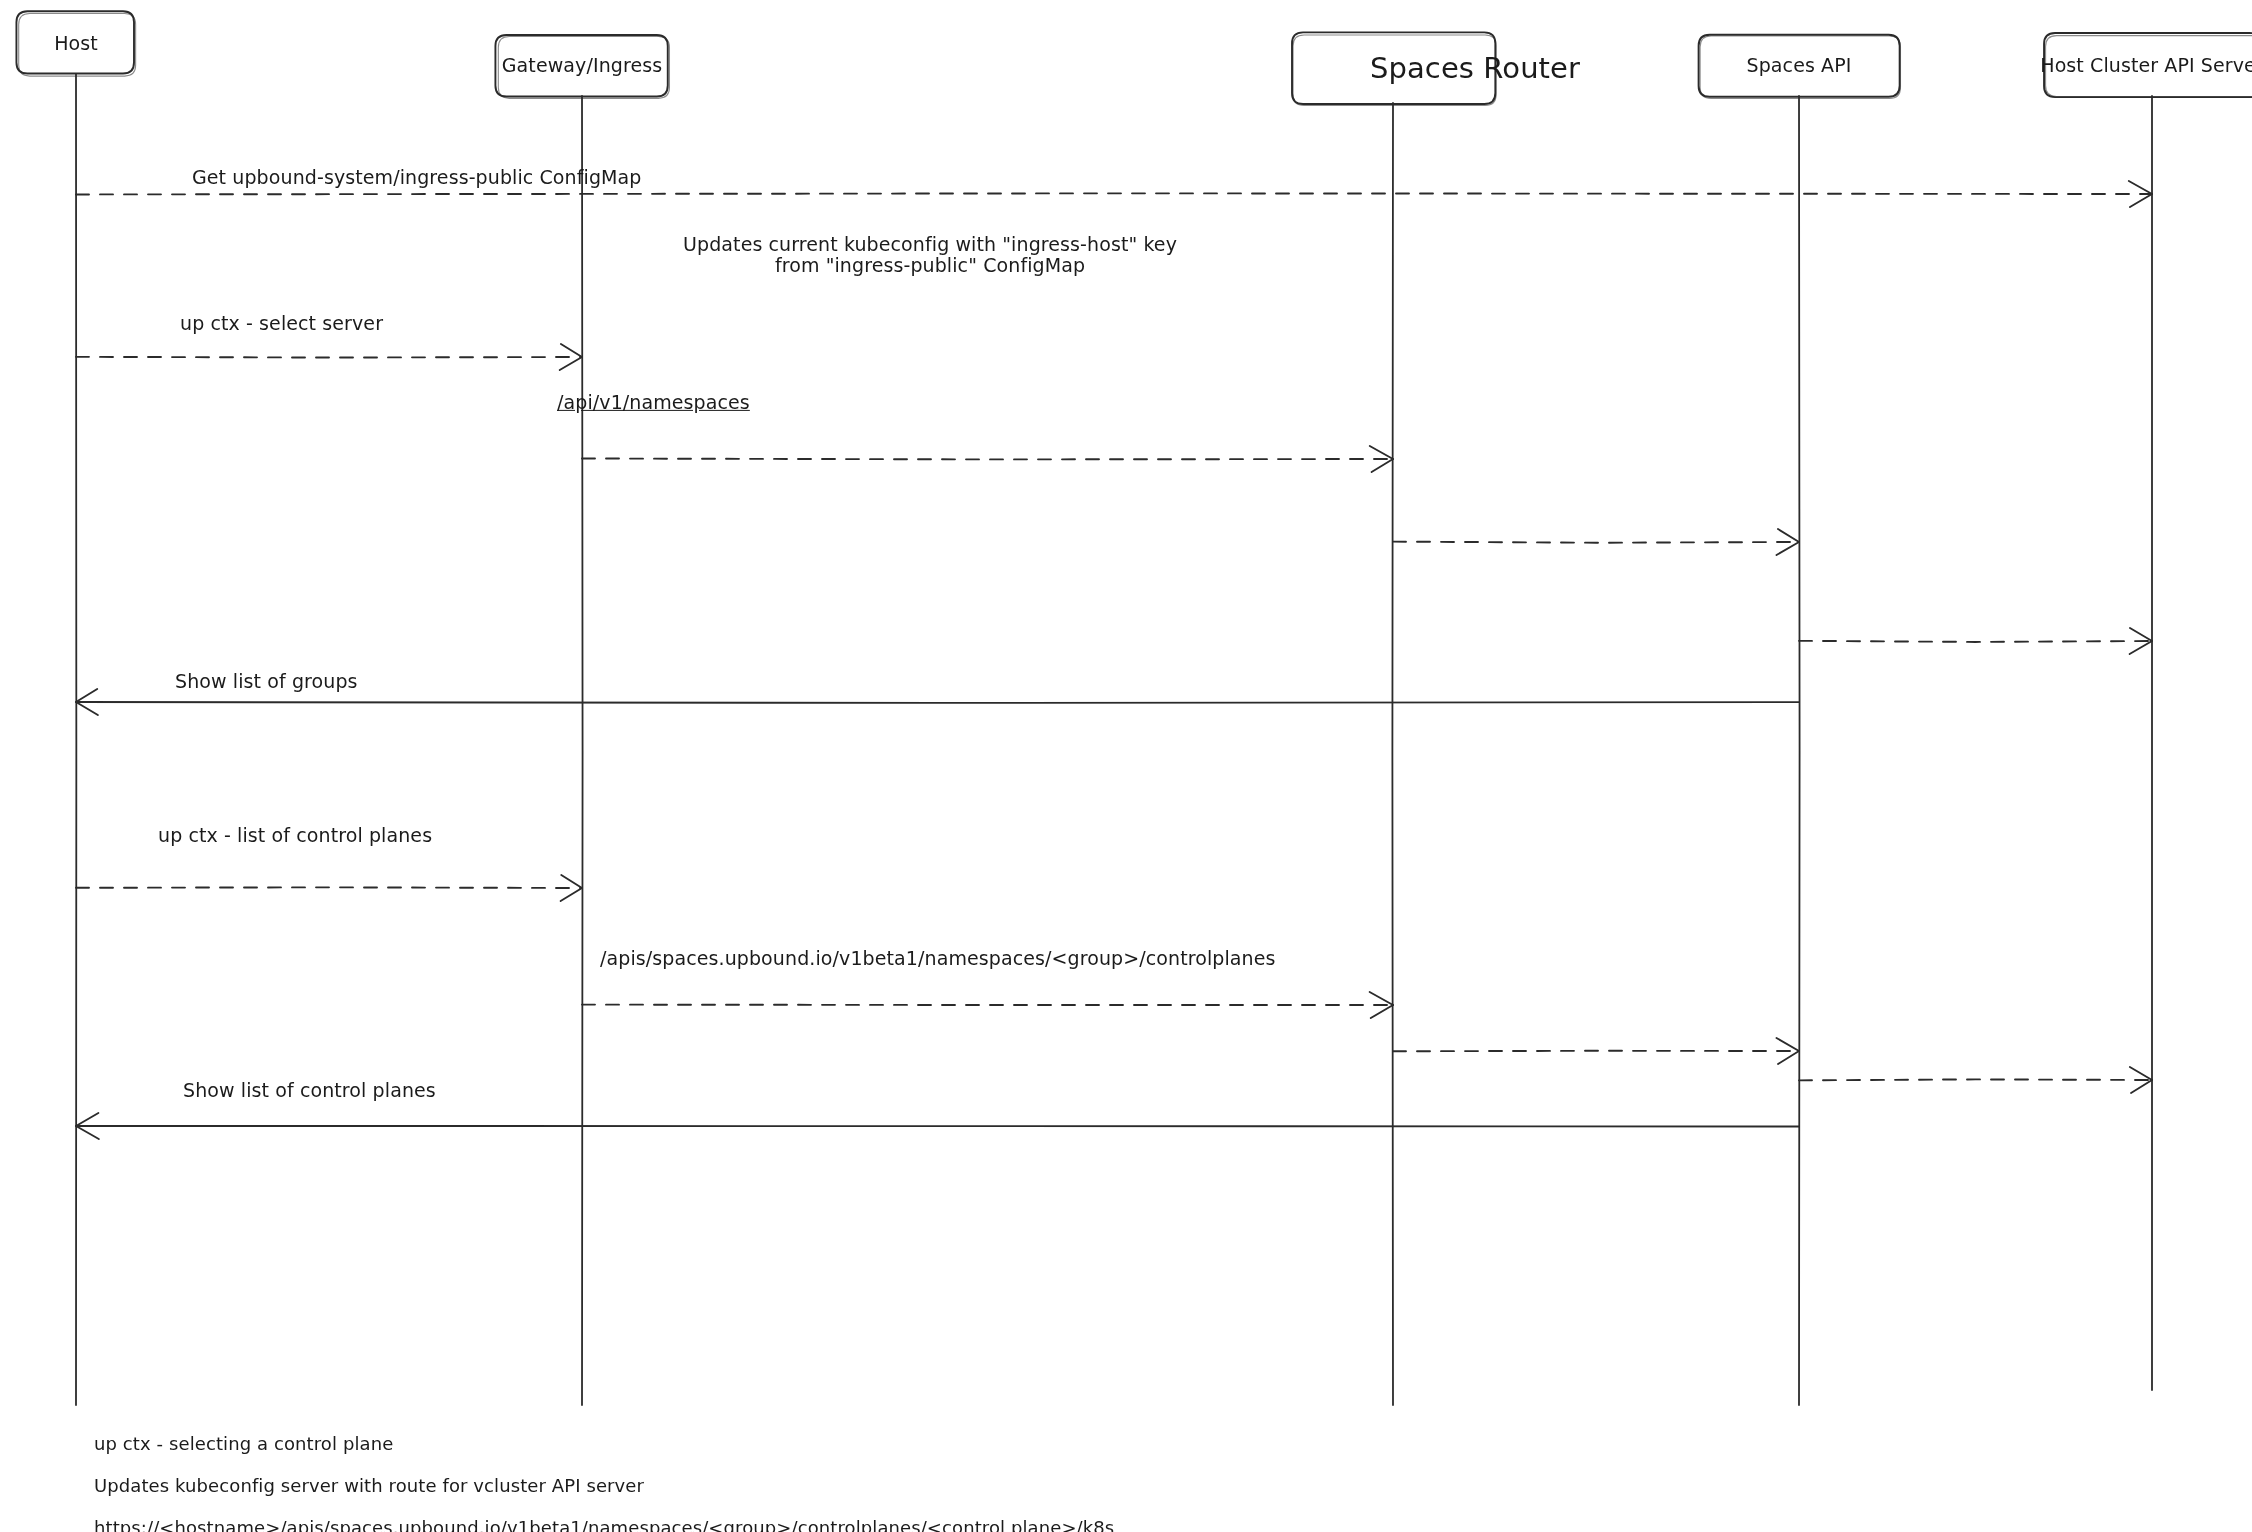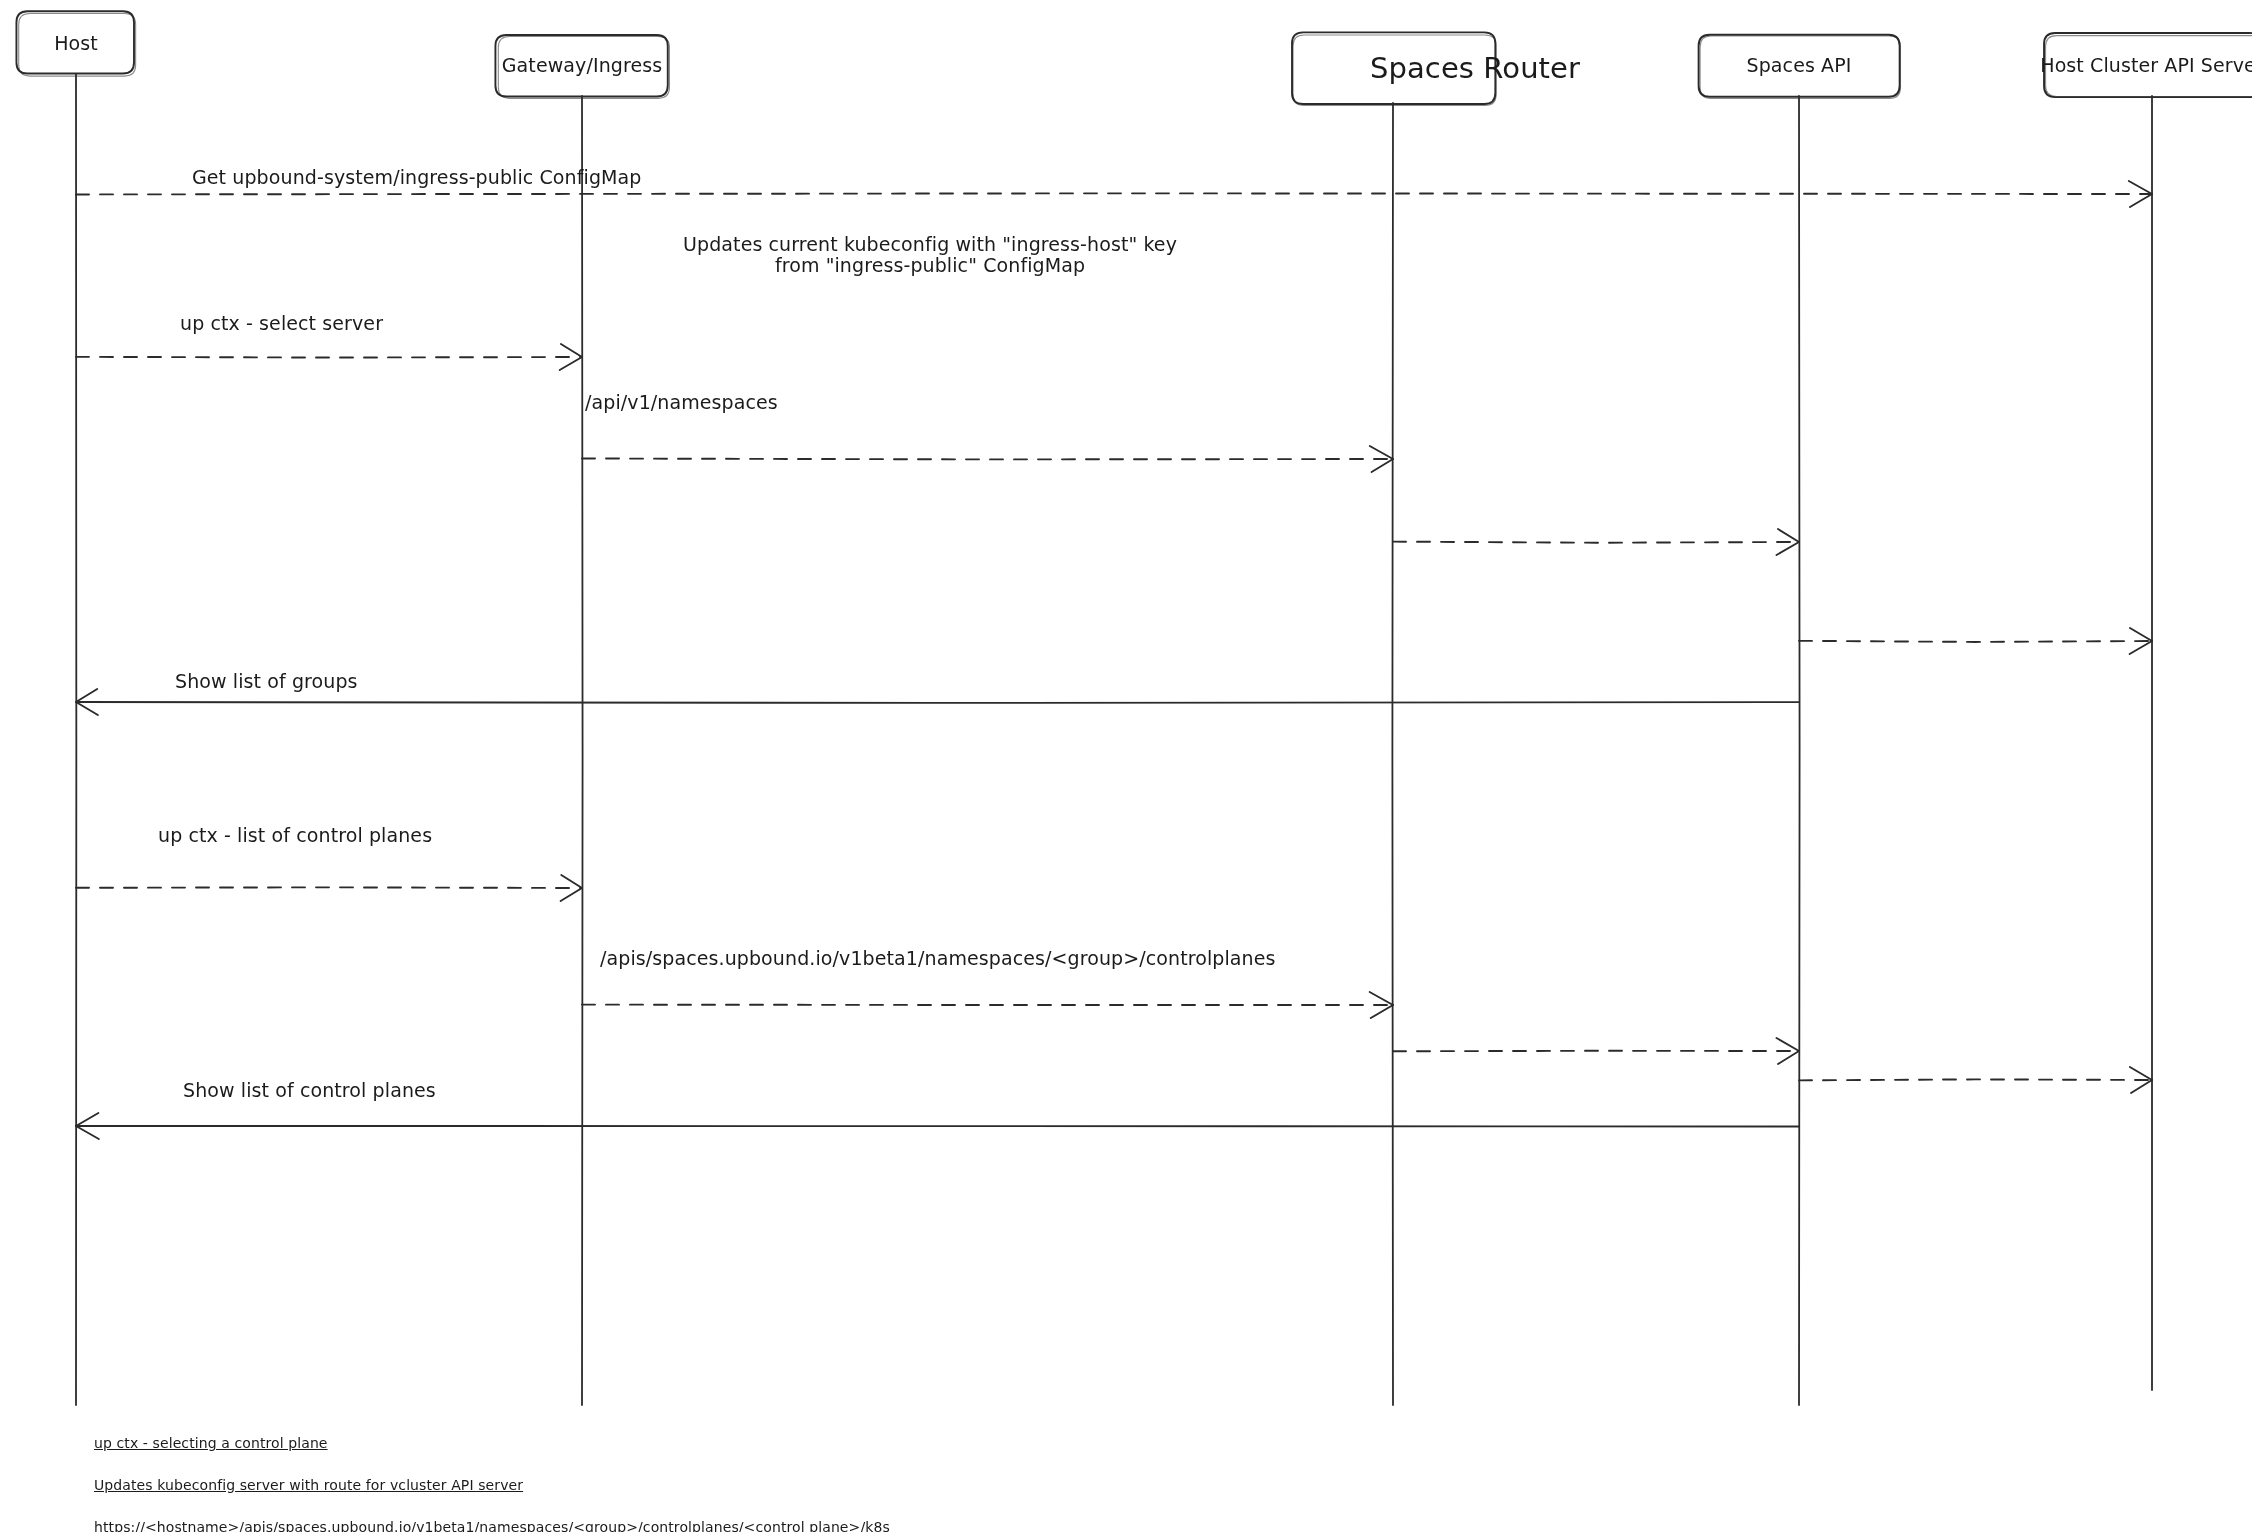--- a/index.html
+++ b/index.html
@@ -26,23 +26,22 @@
   .msg-label{
     font-size:19px;
     transform:translate(0,-50%);
     line-height:1.38;
   }
   .note-line{
     font-size:19px;
     transform:translate(0,-50%);
   }
   .caption-line{
-    font-size:14px;
+    font-size:18px;
     transform:translate(0,-50%);
-    text-decoration:underline;
   }
 </style>
 </head>
 <body>
 
 <div id="stage">
   <svg id="diagram" viewBox="0 0 2252 1532" xmlns="http://www.w3.org/2000/svg">
       <g>
         <path d="M27.436131971579105,11.263868063857718 L122.99396424297893,11.263868063857718 Q133.99396424297893,11.263868063857718 133.99396424297893,22.263868063857718 L133.99396424297893,62.54865857392953 Q133.99396424297893,73.54865857392953 122.99396424297893,73.54865857392953 L27.436131971579105,73.54865857392953 Q16.436131971579105,73.54865857392953 16.436131971579105,62.54865857392953 L16.436131971579105,22.263868063857718 Q16.436131971579105,11.263868063857718 27.436131971579105,11.263868063857718 Z" fill="#ffffff" stroke="#2b2b2b" stroke-width="1.9" stroke-opacity="1" stroke-linejoin="round"></path>
         <path d="M29.6978828078126,13.436747664649388 L124.62907147413543,13.436747664649388 Q135.62907147413543,13.436747664649388 135.62907147413543,24.43674766464939 L135.62907147413543,65.07739818169614 Q135.62907147413543,76.07739818169614 124.62907147413543,76.07739818169614 L29.6978828078126,76.07739818169614 Q18.6978828078126,76.07739818169614 18.6978828078126,65.07739818169614 L18.6978828078126,24.43674766464939 Q18.6978828078126,13.436747664649388 29.6978828078126,13.436747664649388 Z" fill="none" stroke="#2b2b2b" stroke-width="1.1" stroke-opacity="0.55" stroke-linejoin="round"></path>
@@ -125,21 +124,21 @@
       </g>
     </svg>
   <div id="labels">
       <div class="lbl participant-label" style="left: 76px; top: 43px;">Host</div>
       <div class="lbl participant-label" style="left: 582px; top: 65px;">Gateway/Ingress</div>
       <div class="lbl participant-label big" style="left: 1475px; top: 68px;">Spaces Router</div>
       <div class="lbl participant-label" style="left: 1799px; top: 65px;">Spaces API</div>
       <div class="lbl participant-label" style="left: 2152px; top: 65px;">Host Cluster API Server</div>
       <div class="lbl msg-label" style="left: 192px; top: 177px;">Get upbound-system/ingress-public ConfigMap</div>
       <div class="lbl msg-label" style="left: 180px; top: 323px;">up ctx - select server</div>
-      <div class="lbl msg-label" style="left: 585px; top: 402px;">/api/v1/namespaces</div>
+      <div class="lbl msg-label" style="left: 557px; top: 402px; text-decoration: underline;">/api/v1/namespaces</div>
       <div class="lbl msg-label" style="left: 175px; top: 681px;">Show list of groups</div>
       <div class="lbl msg-label" style="left: 158px; top: 835px;">up ctx - list of control planes</div>
       <div class="lbl msg-label" style="left: 600px; top: 958px;">/apis/spaces.upbound.io/v1beta1/namespaces/&lt;group&gt;/controlplanes</div>
       <div class="lbl msg-label" style="left: 183px; top: 1090px;">Show list of control planes</div>
       <div class="lbl note-line center" style="left: 930px; top: 244px; transform: translate(-50%, -50%);">Updates current kubeconfig with "ingress-host" key</div>
       <div class="lbl note-line center" style="left: 930px; top: 265px; transform: translate(-50%, -50%);">from "ingress-public" ConfigMap</div>
       <div class="lbl caption-line" style="left: 94px; top: 1443px;">up ctx - selecting a control plane</div>
       <div class="lbl caption-line" style="left: 94px; top: 1485px;">Updates kubeconfig server with route for vcluster API server</div>
       <div class="lbl caption-line" style="left: 94px; top: 1527px;">https://&lt;hostname&gt;/apis/spaces.upbound.io/v1beta1/namespaces/&lt;group&gt;/controlplanes/&lt;control plane&gt;/k8s</div>
     </div>

